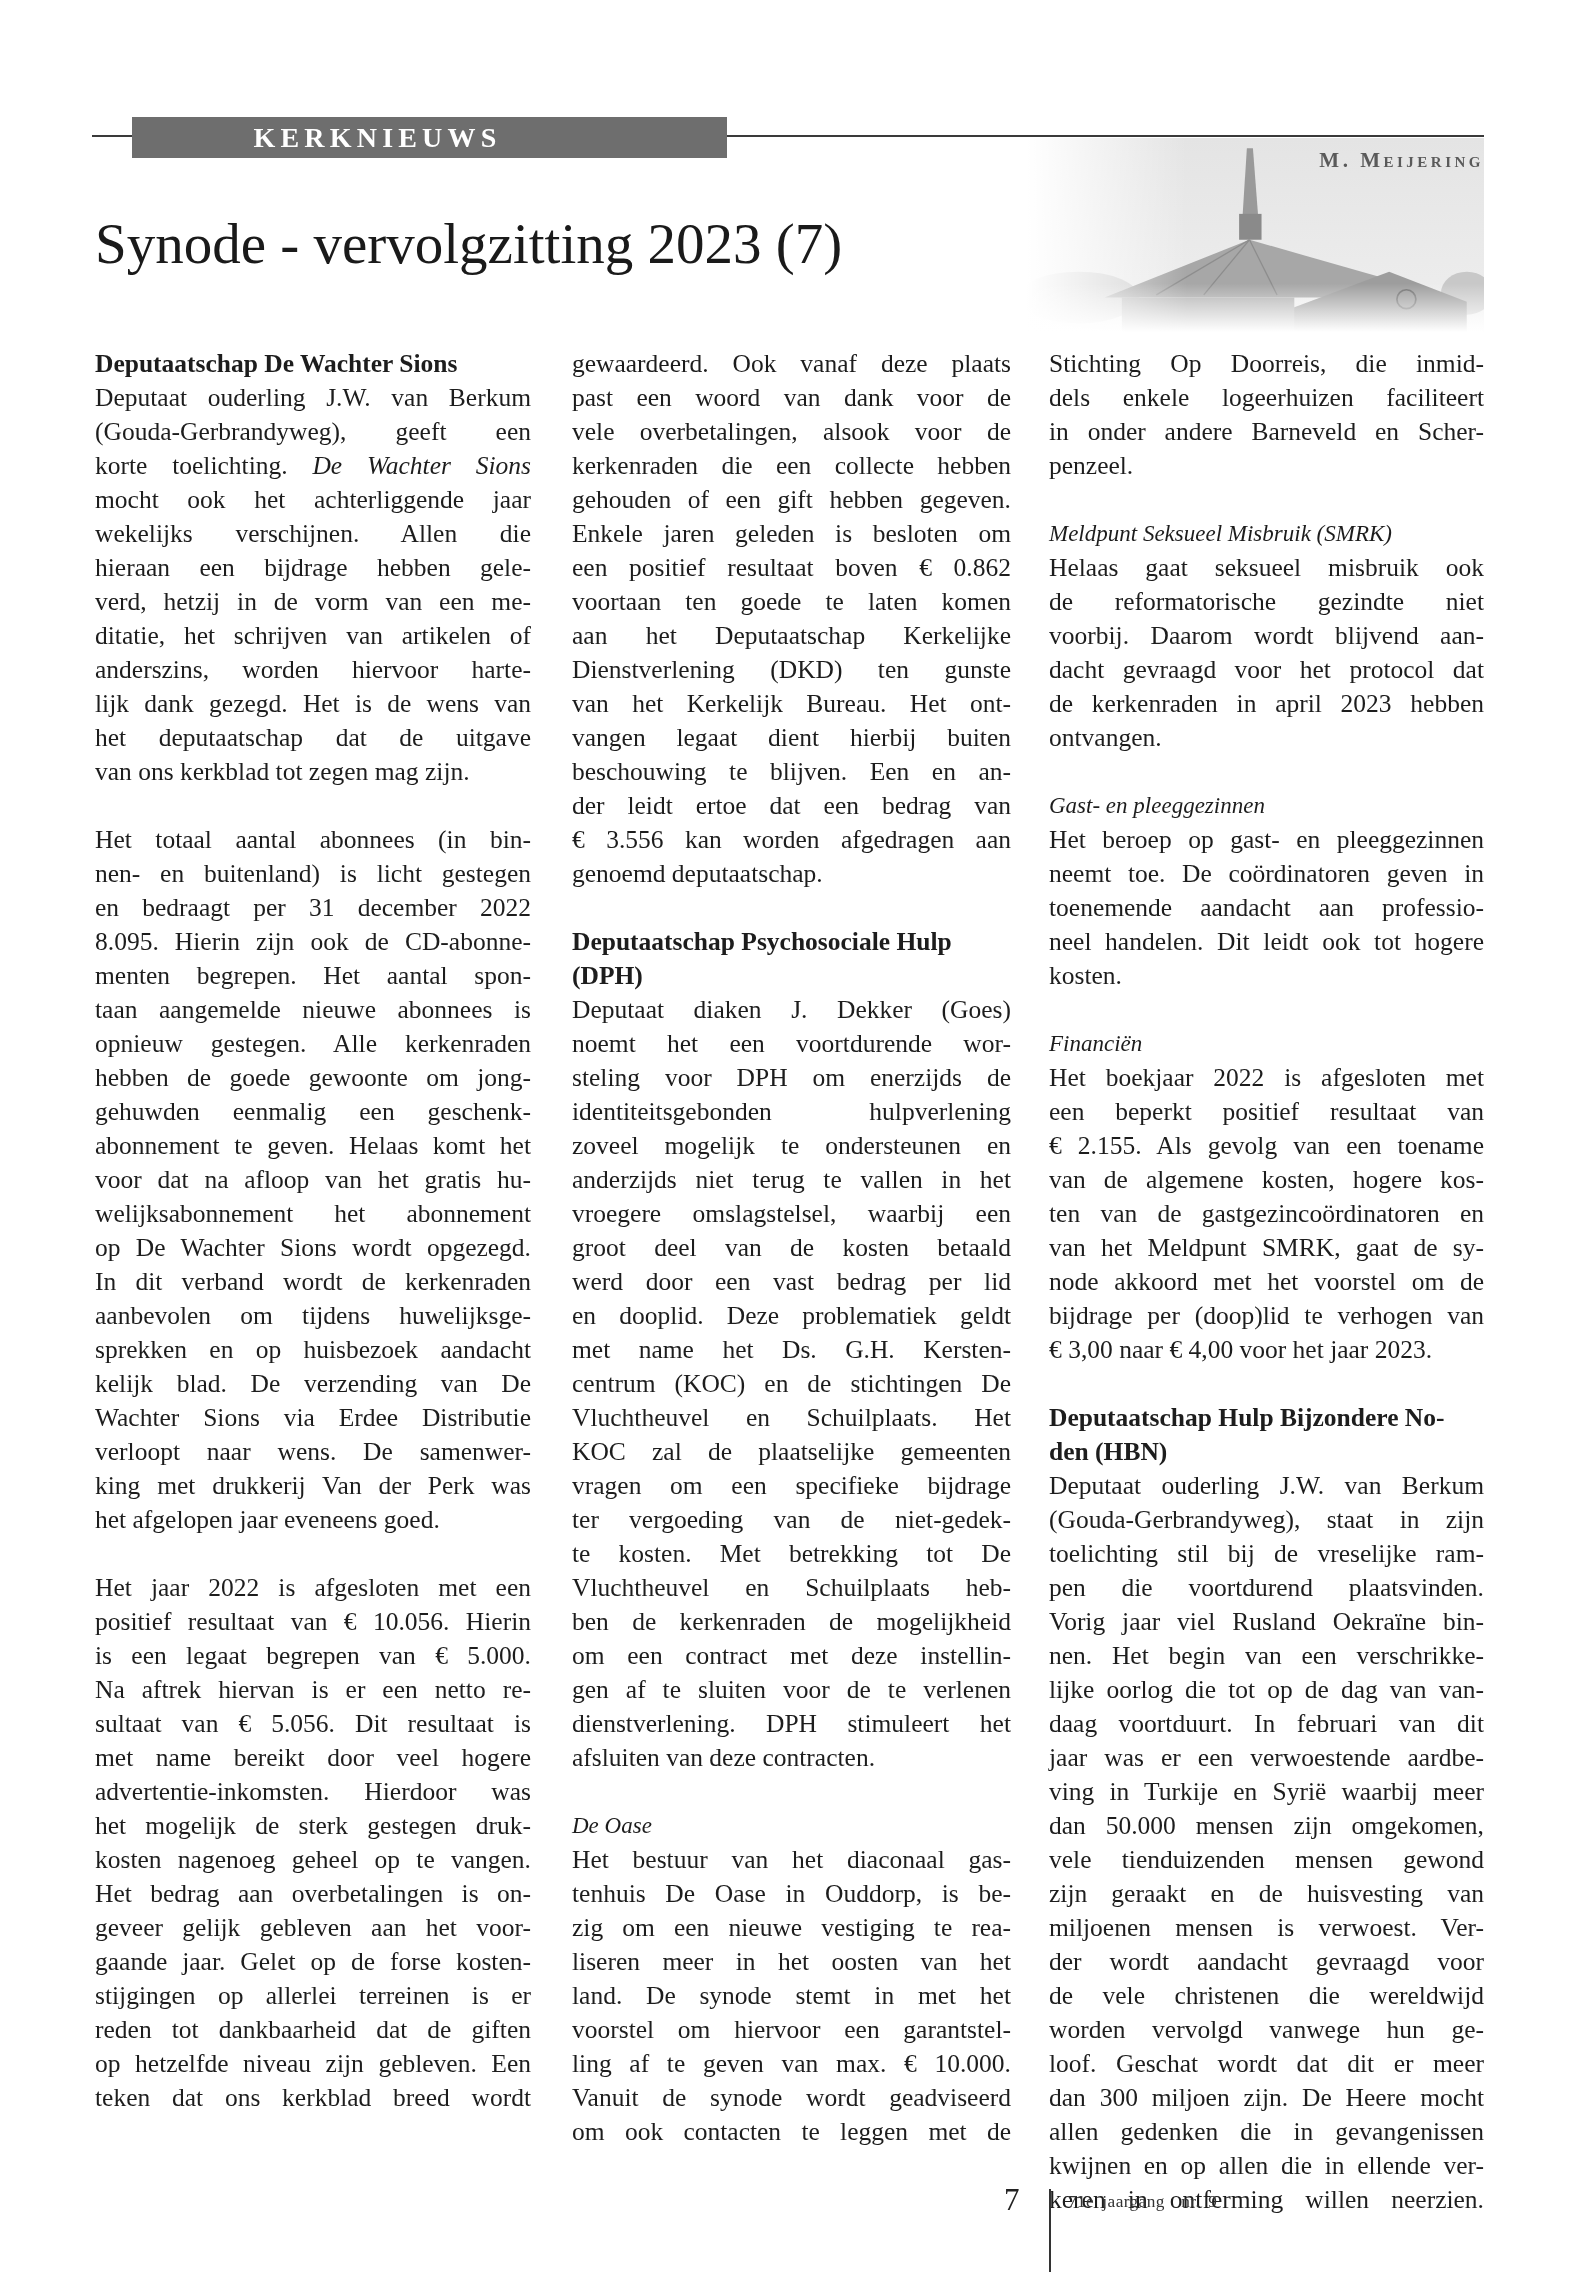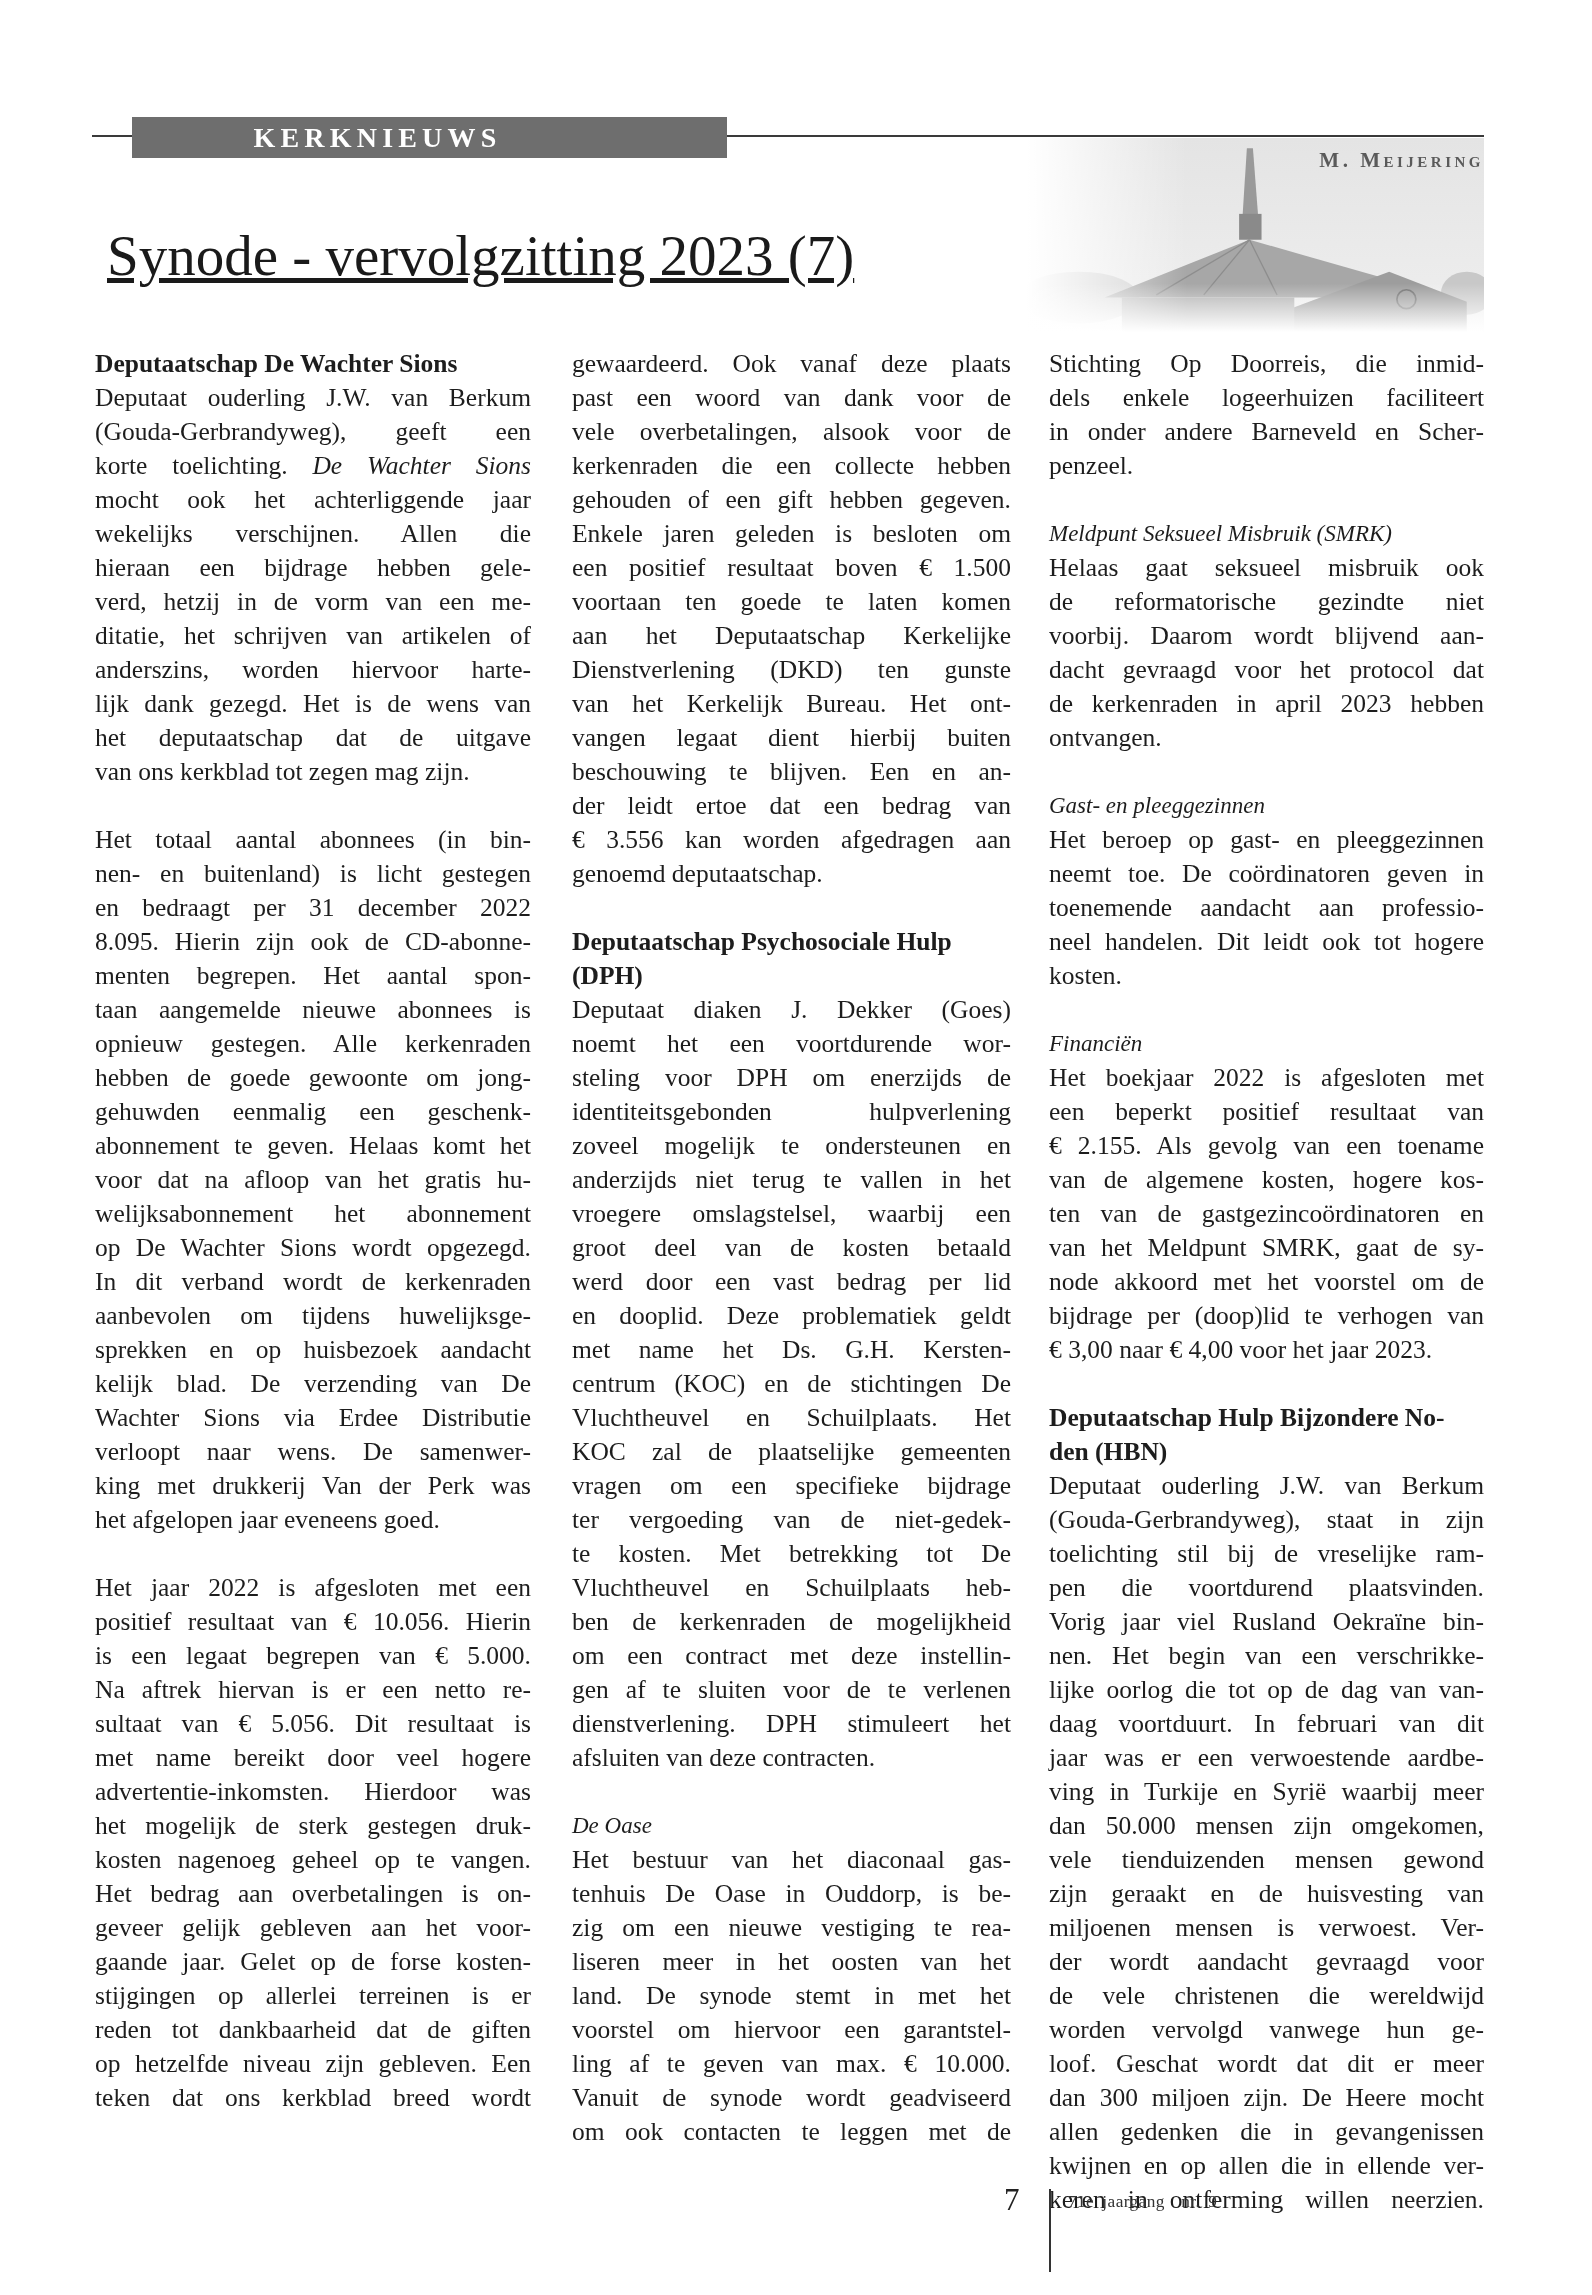--- a/index.html
+++ b/index.html
@@ -65,21 +65,21 @@
       <line x1="258" y1="118" x2="290" y2="182" stroke="#8d8d8d" stroke-width="1.5"></line>
       <polygon points="300,200 420,155 510,190 510,225 300,225" fill="#9d9d9d"></polygon>
       <rect x="110" y="185" width="200" height="40" fill="#b0b0b0"></rect>
       <circle cx="440" cy="187" r="11" fill="none" stroke="#6f6f6f" stroke-width="2"></circle>
       <rect x="0" y="0" width="530" height="225" fill="url(#fadeL)"></rect>
       <rect x="0" y="0" width="530" height="225" fill="url(#fadeB)"></rect>
     </svg>
   </div>
   <div class="author">M. Meijering</div>
 
-  <h1 class="title" style="margin:16px;font-weight:normal;text-decoration:underline;">Synode - vervolgzitting 2023 (7)</h1>
+  <h1 class="title" style="margin:4px;font-weight:normal;">Synode - vervolgzitting 2023 (7)</h1>
 
   <div class="col col1">
       <div class="hd">
         <span class="ln last last">Deputaatschap De Wachter Sions</span>
       </div>
       <div>
         <span class="ln">Deputaat ouderling J.W. van Berkum</span>
         <span class="ln">(Gouda-Gerbrandyweg), geeft een</span>
         <span class="ln">korte toelichting. <span class="inl-it">De Wachter Sions</span></span>
         <span class="ln">mocht ook het achterliggende jaar</span>
@@ -137,21 +137,21 @@
       </div>
     </div>
   <div class="col col2">
       <div>
         <span class="ln">gewaardeerd. Ook vanaf deze plaats</span>
         <span class="ln">past een woord van dank voor de</span>
         <span class="ln">vele overbetalingen, alsook voor de</span>
         <span class="ln">kerkenraden die een collecte hebben</span>
         <span class="ln">gehouden of een gift hebben gegeven.</span>
         <span class="ln">Enkele jaren geleden is besloten om</span>
-        <span class="ln">een positief resultaat boven € 1.500</span>
+        <span class="ln">een positief resultaat boven € 0.862</span>
         <span class="ln">voortaan ten goede te laten komen</span>
         <span class="ln">aan het Deputaatschap Kerkelijke</span>
         <span class="ln">Dienstverlening (DKD) ten gunste</span>
         <span class="ln">van het Kerkelijk Bureau. Het ont-</span>
         <span class="ln">vangen legaat dient hierbij buiten</span>
         <span class="ln">beschouwing te blijven. Een en an-</span>
         <span class="ln">der leidt ertoe dat een bedrag van</span>
         <span class="ln">€ 3.556 kan worden afgedragen aan</span>
         <span class="ln last">genoemd deputaatschap.</span>
       </div>

